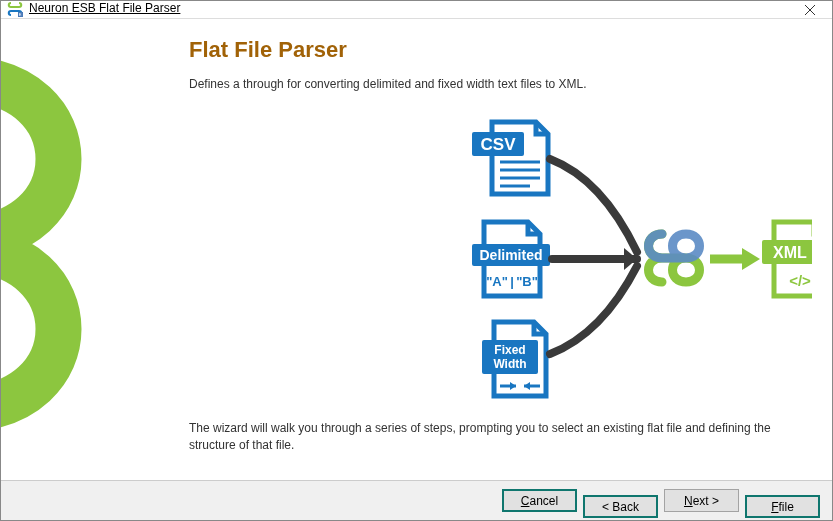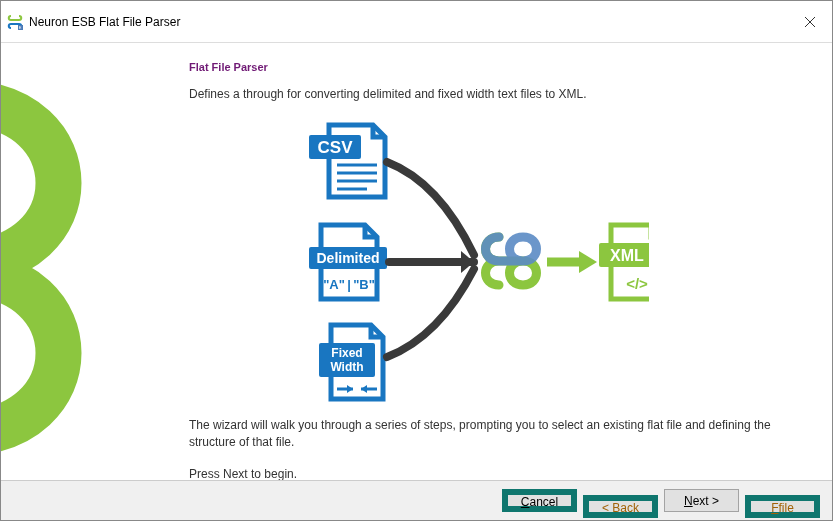--- a/index.html
+++ b/index.html
@@ -8,26 +8,27 @@
       font-size: 12px;
       background: #fff;
       width: 833px;
       height: 521px;
       border: 1px solid #888;
       display: flex;
       flex-direction: column;
       overflow: hidden;
     }
     .titlebar {
-      height: 42px;
-      display: flex;
-      align-items: center;
+      height: 18px;
+      display: flex;
+      align-items: flex-start;
       padding: 0 0 0 6px;
       border-bottom: 1px solid #ddd;
       background: #fff;
+      text-decoration: underline;
     }
     .titlebar .app-icon {
       width: 16px; height: 16px;
       margin-right: 6px;
     }
     .titlebar .title { flex: 1; font-size: 12px; color: #000; }
     .titlebar .close {
       width: 45px; height: 100%;
       display: flex; align-items: center; justify-content: center;
       font-size: 13px; color: #333;
@@ -46,34 +47,34 @@
       overflow: hidden;
     }
     .main {
       flex: 1;
       padding: 18px 20px 10px 25px;
       color: #333;
       display: flex;
       flex-direction: column;
     }
     .page-title {
-      font-size: 11px;
+      font-size: 22px;
       font-weight: bold;
-      color: #701a75;
+      color: #a16207;
       margin-bottom: 14px;
     }
     .intro-text {
       font-size: 12px;
       margin-bottom: 16px;
     }
     .diagram {
       flex: 1;
       display: flex;
       align-items: center;
-      justify-content: flex-start;
+      justify-content: flex-end;
       margin-bottom: 10px;
     }
     .desc-text {
       font-size: 12px;
       margin-bottom: 16px;
       line-height: 1.4;
     }
     .begin-text {
       font-size: 12px;
       margin-bottom: 6px;
@@ -86,27 +87,27 @@
       display: flex;
       align-items: center;
       justify-content: flex-end;
       padding: 0 12px;
       gap: 6px;
     }
     .footer button {
       min-width: 75px;
       height: 23px;
       font-size: 12px;
-      border: 6px solid #0f766e;
+      border: 2px solid #0f766e;
       background: #e1e1e1;
       cursor: pointer;
       padding: 0 8px;
     }
     .footer button:disabled {
-      color: #a16207;
+      color: #000000;
       cursor: default;
       background: #e1e1e1;
       margin-top: 12px;
     }
     .footer .default {
       border: 1px solid #a3a3a3;
     }
     .btn-label { display:inline-block; }
   </style>
 </head>
@@ -207,21 +208,20 @@
           <path d="M12 8 h40 l12 12 v62 h-52 z" fill="#fff" stroke="#8cc63f" stroke-width="5"></path>
           <path d="M52 8 v12 h12" fill="none" stroke="#8cc63f" stroke-width="5"></path>
           <rect x="0" y="26" width="56" height="24" rx="2" fill="#8cc63f"></rect>
           <text x="28" y="44" font-family="Arial" font-weight="bold" font-size="16" fill="#fff" text-anchor="middle">XML</text>
           <text x="38" y="72" font-family="Arial" font-weight="bold" font-size="15" fill="#8cc63f" text-anchor="middle">&lt;/&gt;</text>
         </g>
       </svg>
     </div>
 
     <div class="desc-text">The wizard will walk you through a series of steps, prompting you to select an existing flat file and defining the structure of that file.</div>
-    <div class="begin-text">Press Next to begin.</div>
   </div>
 </div>
 
 <div class="footer">
   <button><span class="btn-label"><span style="text-decoration:underline">C</span><span id="cancel-rest">ancel</span></span></button>
   <button disabled=""><span class="btn-label">&lt; Back</span></button>
   <button class="default"><span class="btn-label"><span style="text-decoration:underline">N</span><span id="next-rest">ext &gt;</span></span></button>
   <button disabled=""><span class="btn-label"><span style="text-decoration:underline">F</span><span id="finish-rest">file</span></span></button>
 </div>
 

